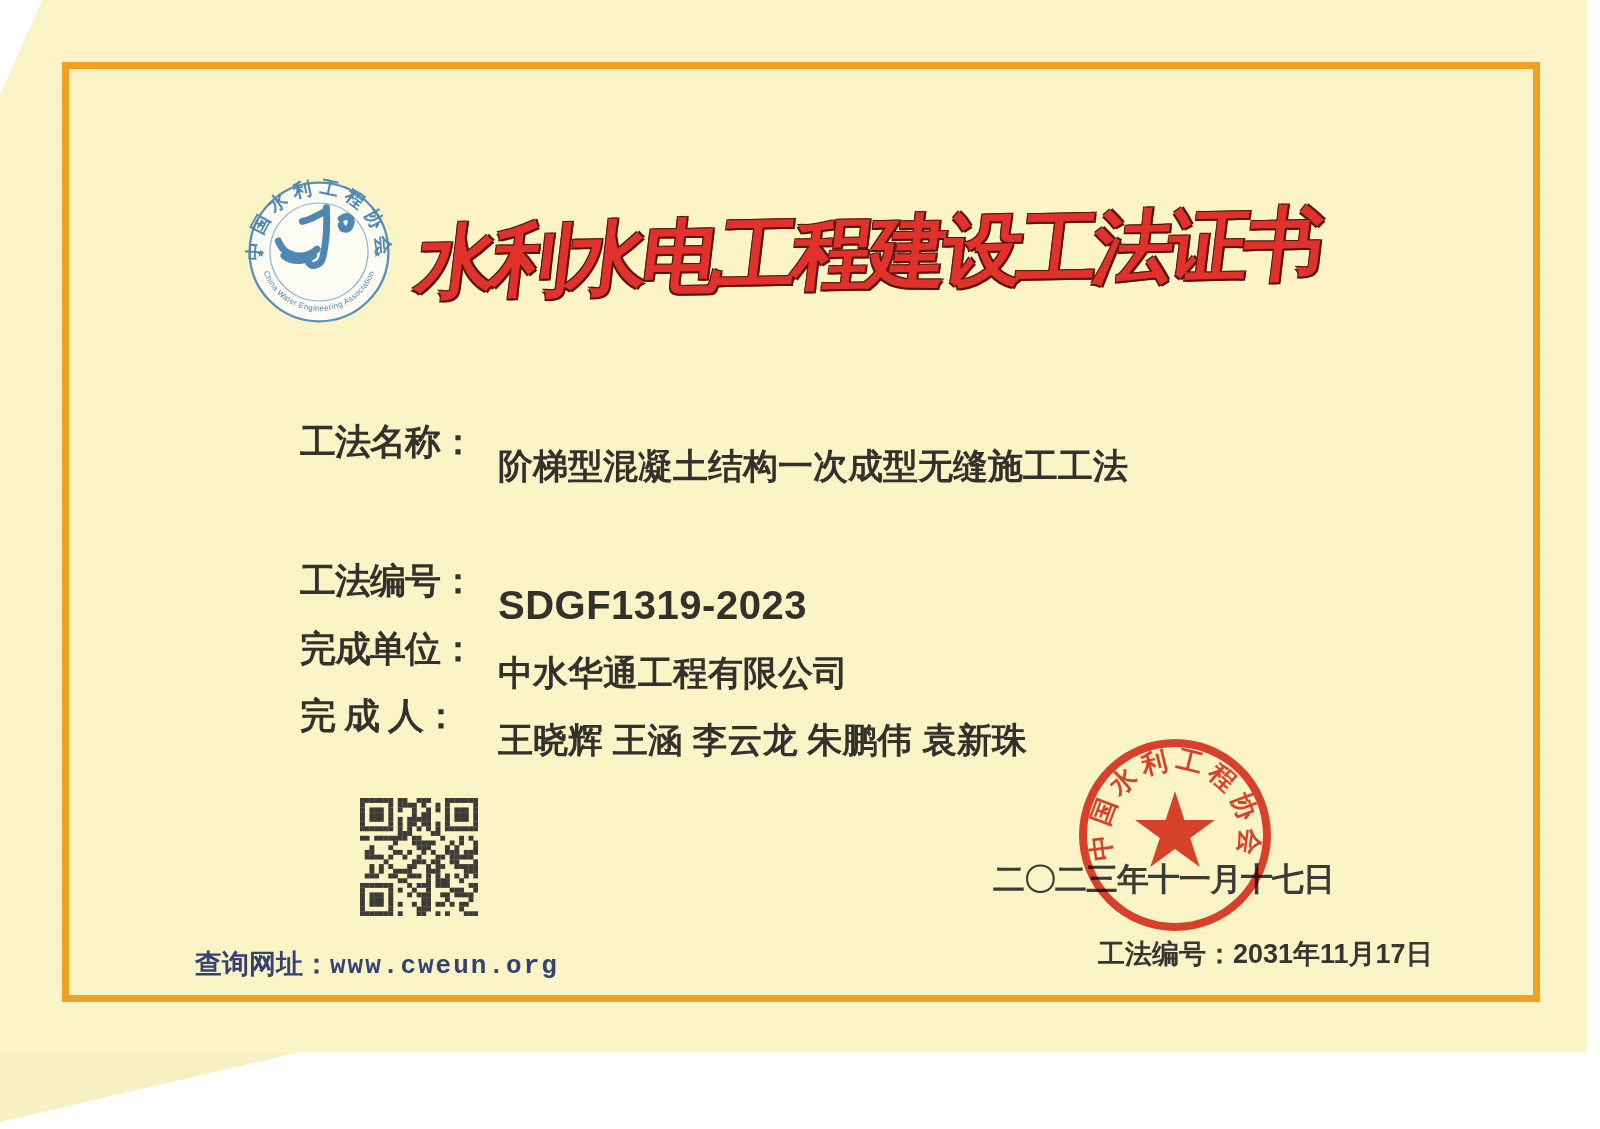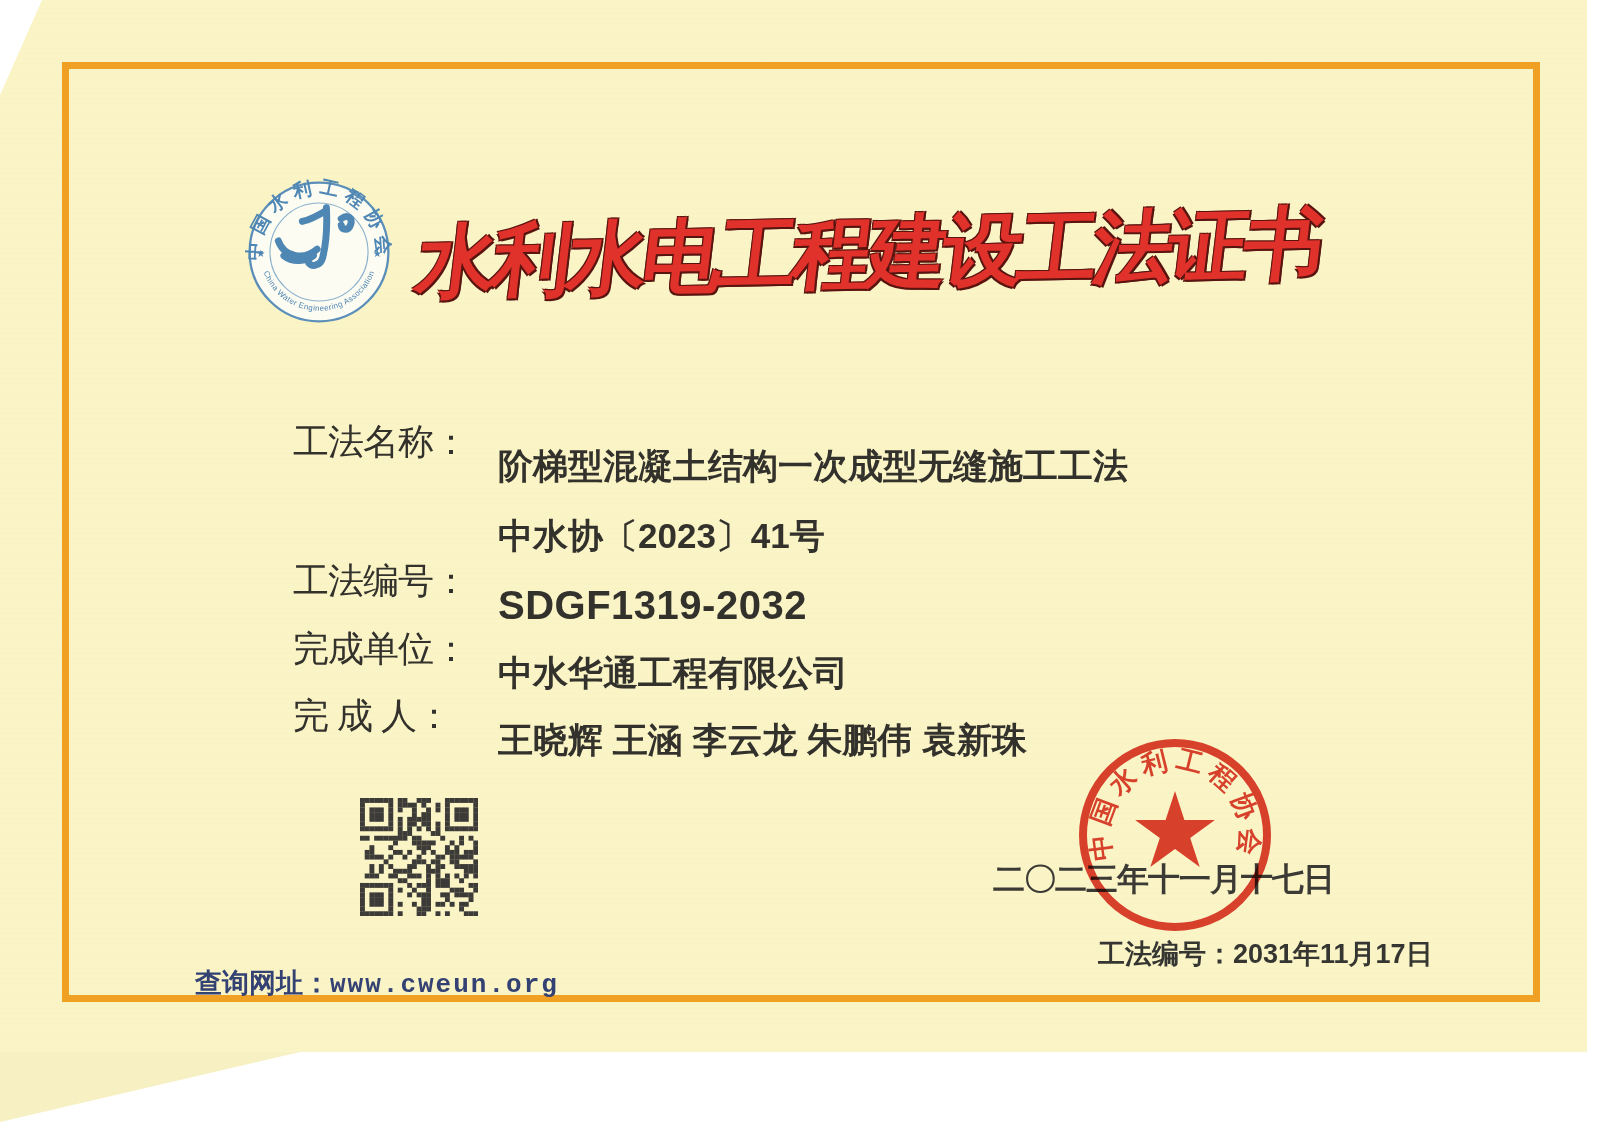--- a/index.html
+++ b/index.html
@@ -25,41 +25,41 @@
   .logo{position:absolute;left:245px;top:178px;width:148px;height:148px;}
 
   
   .title{position:absolute;left:418px;top:178px;width:910px;height:150px;
          font-size:80px;font-weight:bold;color:#e0312a;letter-spacing:-5px;
          transform:skewX(-8deg) rotate(-1.2deg);line-height:150px;white-space:nowrap;
          text-shadow:2px 2px 0 #5a1410,-1px -1px 0 #5a1410,2px -1px 0 #5a1410,-1px 2px 0 #5a1410;}
 
   
   .row{position:absolute;left:0;width:1400px;height:44px;line-height:44px;white-space:nowrap;}
-  .row .lbl{position:absolute;left:293px;font-size:36px;font-weight:normal;color:#33312c;letter-spacing:-1px;}
+  .row .lbl{position:absolute;left:300px;font-size:36px;font-weight:bold;color:#33312c;letter-spacing:-1px;}
   .row .val{position:absolute;left:498px;font-size:35px;font-weight:bold;color:#33312c;margin-top:24px;}
   .row.r1{top:420px}.row.r2{top:490px}.row.r3{top:559px}.row.r4{top:627px}.row.r5{top:694px}
   .row.r3 .val{font-size:40px;letter-spacing:0.5px;}
 
   
   .qr{position:absolute;left:360px;top:798px;width:118px;height:118px;}
 
   
   .seal{position:absolute;left:1055px;top:715px;width:240px;height:240px;
         opacity:.92;mix-blend-mode:multiply;z-index:4;}
 
   
   .issue-date{position:absolute;left:993px;top:858px;font-size:32px;font-weight:600;
               color:#3c3a35;letter-spacing:-1px;z-index:3;white-space:nowrap;}
   .validity{position:absolute;left:1098px;top:936px;font-size:27px;font-weight:bold;
             color:#353531;z-index:5;white-space:nowrap;}
 
   
   .query{position:absolute;left:195px;top:946px;font-size:27px;font-weight:bold;
-         color:#344173;white-space:nowrap;margin-top:19px;}
+         color:#344173;white-space:nowrap;}
   .query .url{font-family:"Liberation Mono",monospace;font-size:26px;letter-spacing:2px;font-weight:bold;}
 </style>
 </head>
 <body>
 
 <div class="stage">
   <div class="paper"></div>
   <div class="scan-white-bottom"></div>
   <div class="scan-curl"></div>
   <div class="scan-white-right"></div>
@@ -91,25 +91,24 @@
     </g>
   </svg>
 
   <div class="title">水利水电工程建设工法证书</div>
 
   <div class="row r1">
     <span class="lbl">工法名称：</span>
     <span class="val">阶梯型混凝土结构一次成型无缝施工工法</span>
   </div>
   <div class="row r2">
-    <span class="val">中水协〔2023〕41号</span>
   </div>
   <div class="row r3">
     <span class="lbl">工法编号：</span>
-    <span class="val">SDGF1319-2032</span>
+    <span class="val">SDGF1319-2023</span>
   </div>
   <div class="row r4">
     <span class="lbl">完成单位：</span>
     <span class="val">中水华通工程有限公司</span>
   </div>
   <div class="row r5">
     <span class="lbl">完 成 人：</span>
     <span class="val">王晓辉 王涵 李云龙 朱鹏伟 袁新珠</span>
   </div>
 

